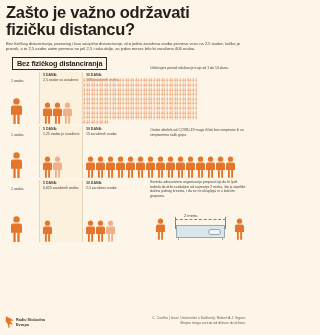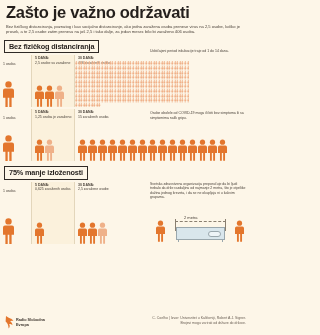--- a/index.html
+++ b/index.html
@@ -18,21 +18,21 @@
     color:#241f1c;letter-spacing:-0.3px;
     padding:4px 8px 0 6px;
   }
   .title span{display:block;}
   .subtitle{
     font-size:4.1px;line-height:5.4px;color:#4a423a;
     padding:3px 10px 0 6px;
   }
 
   
-  .section{position:relative;}
+  .section{position:relative;padding-left:8px;}
   .sec-head{
     display:inline-block;
     background:#fdf6e8;
     border:1.1px solid #2f2a26;
     font-size:7.3px;font-weight:bold;color:#241f1c;
     padding:1px 4px 1.5px 4px;
     margin-left:4px;
     letter-spacing:-0.15px;
   }
   .band{position:relative;height:52px;margin-top:2px;}
@@ -81,20 +81,21 @@
   .credit{position:absolute;right:4px;top:5px;text-align:right;font-size:3.5px;line-height:4.6px;color:#6b6056;}
 </style>
 </head>
 <body>
 
 <div class="page">
 
   <div>
     <div class="title">
       <span>Zašto je važno održavati</span>
+      <span>fizičku distancu?</span>
     </div>
     <div class="subtitle">Bez fizičkog distanciranja, poznatog i kao socijalno distanciranje, ako jedna zaražena osoba prenese virus na 2,5 osobe, koliko je prosek, a te 2,5 osobe zatim prenesu na još 2,5 i tako dalje, za jedan mesec bilo bi zaraženo 406 osoba.</div>
   </div>
 
   <div id="sections-host">
       <div class="section"><div class="sec-head">Bez fizičkog distanciranja</div><div class="band" style="height: 52px;">
           <div class="colwrap">
             <div class="col c1">
               <div class="lbl">1 osoba</div>
               <div class="figs">
@@ -1838,21 +1839,21 @@
                 </svg>
                 <svg class="p mid" viewBox="0 0 11 26">
                   <circle cx="5.5" cy="3.4" r="3.2" fill="#e3762d"></circle>
                   <path d="M2 7.6 h7 a2 2 0 0 1 2 2 v7.2 h-2.4 v9.2 h-2.3 v-9.2 h-1.6 v9.2 h-2.3 v-9.2 H0 V9.6 a2 2 0 0 1 2-2 z" fill="#e3762d"></path>
                 </svg>
               </div>
             </div>
           </div>
           <div class="note" style="top:2px;">Osobe obolele od COVID-19 mogu ili biti bez simptoma ili sa simptomima nalik gripu.</div>
         </div></div>
-      <div class="section"><div class="sec-head">75% manje izloženosti</div><div class="band" style="height: 62px;">
+      <div class="section"><div class="band" style="height: 62px;">
           <div class="colwrap">
             <div class="col c1">
               <div class="lbl">1 osoba</div>
               <div class="figs">
                 <svg class="p big" viewBox="0 0 11 26">
                   <circle cx="5.5" cy="3.4" r="3.2" fill="#e3762d"></circle>
                   <path d="M2 7.6 h7 a2 2 0 0 1 2 2 v7.2 h-2.4 v9.2 h-2.3 v-9.2 h-1.6 v9.2 h-2.3 v-9.2 H0 V9.6 a2 2 0 0 1 2-2 z" fill="#e3762d"></path>
                 </svg>
               </div>
             </div>

